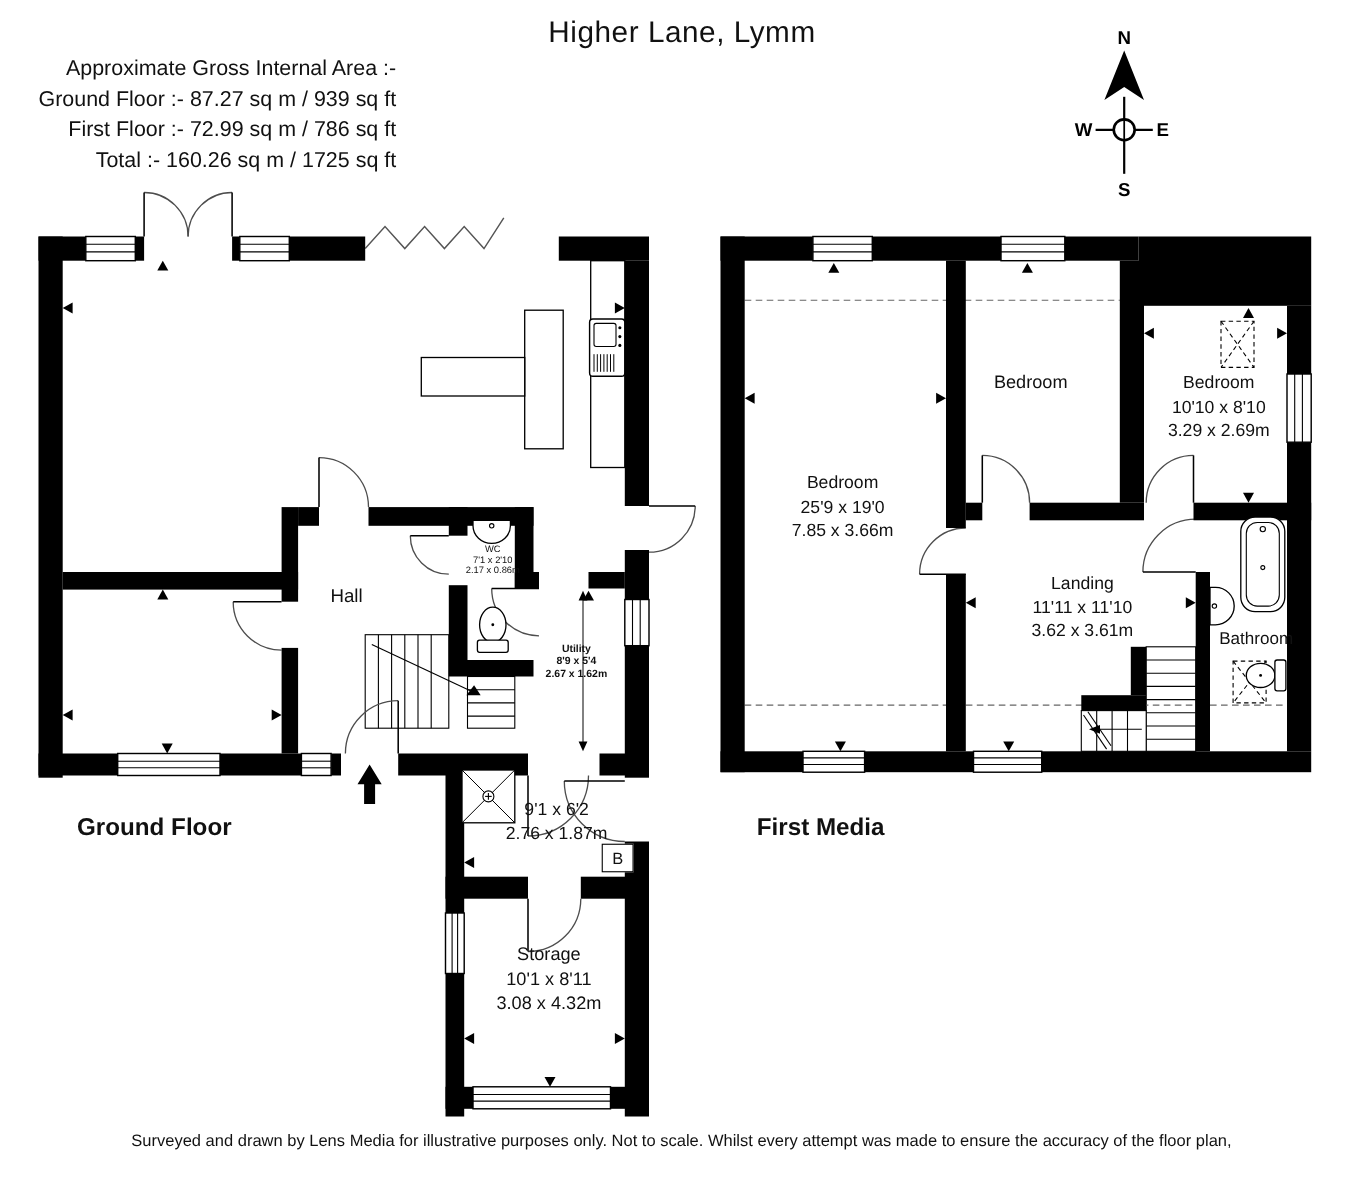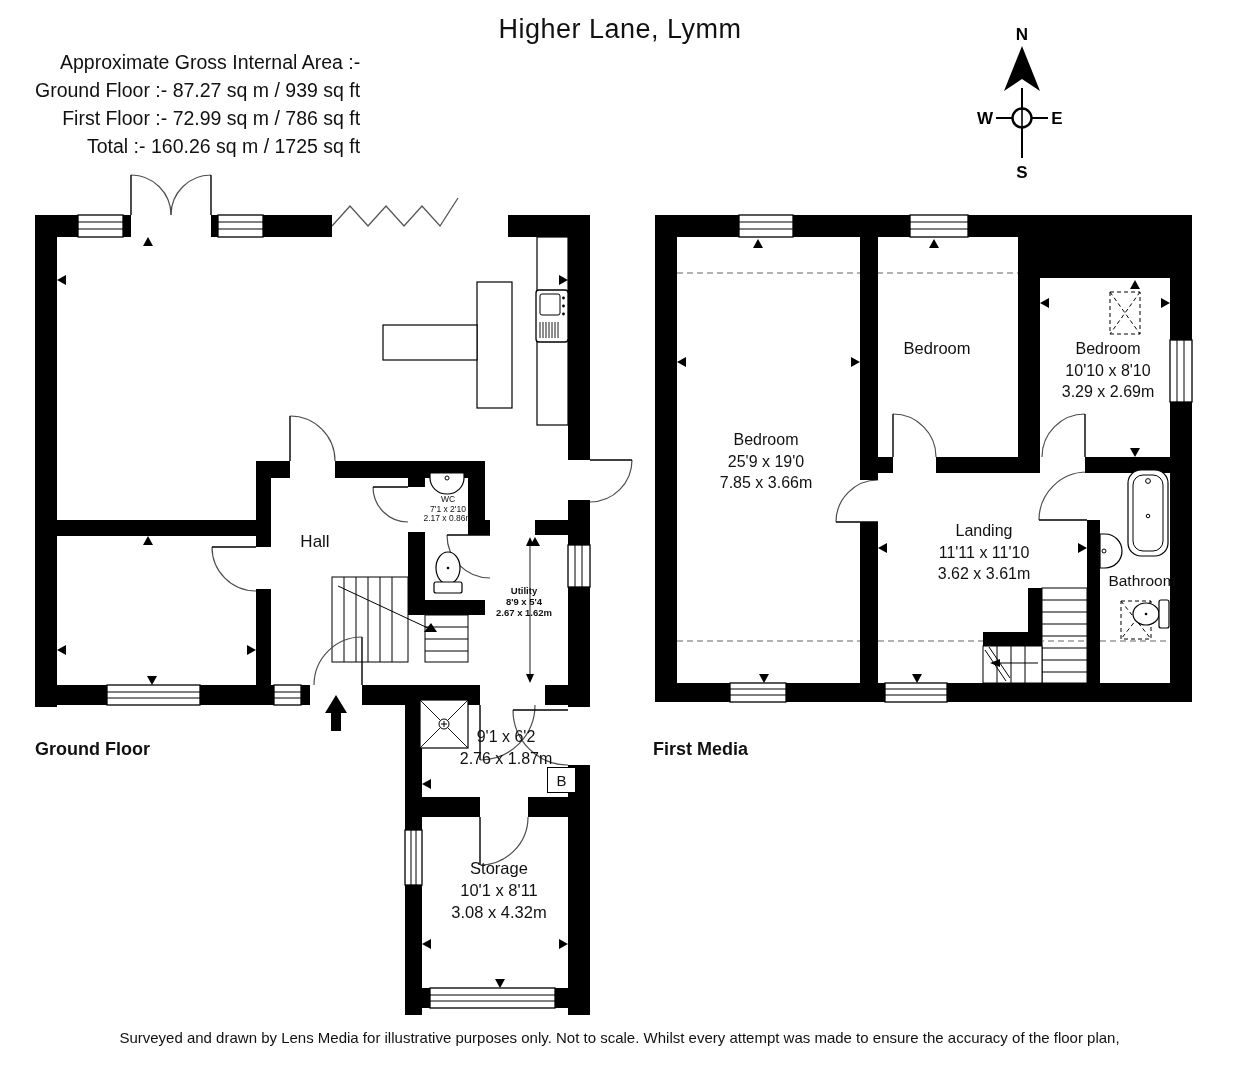--- a/index.html
+++ b/index.html
@@ -3,21 +3,21 @@
 <meta charset="utf-8">
 <style>
   html,body{margin:0;padding:0;background:#fff;}
   #canvas{position:relative;width:1239px;height:1080px;background:#fff;overflow:hidden;
           font-family:"Liberation Sans",sans-serif;color:#111;}
   #plan-svg{position:absolute;left:0;top:0;}
   .abs{position:absolute;text-align:right;}
   .ctr{transform:translateX(-50%);text-align:center;white-space:nowrap;}
   .title{font-size:27px;letter-spacing:0.5px;}
   .area{font-size:19.5px;line-height:28px;}
-  .floor-label{font-size:18px;font-weight:bold;}
+  .floor-label{font-size:22px;font-weight:bold;margin-left:35px;}
   .room{line-height:22px;font-size:16.5px;}
   .room.small{font-size:16px;line-height:21.5px;}
   .tiny{font-size:8.5px;line-height:9.5px;}
   .utiny{font-size:9.5px;line-height:11px;}
   .footer{width:1239px;text-align:center;font-size:15px;line-height:22px;}
   .bbox{width:27px;height:24px;border:1.5px solid #000;font-size:15px;
         display:flex;align-items:center;justify-content:center;background:#fff;}
 </style>
 </head>
 <body>

